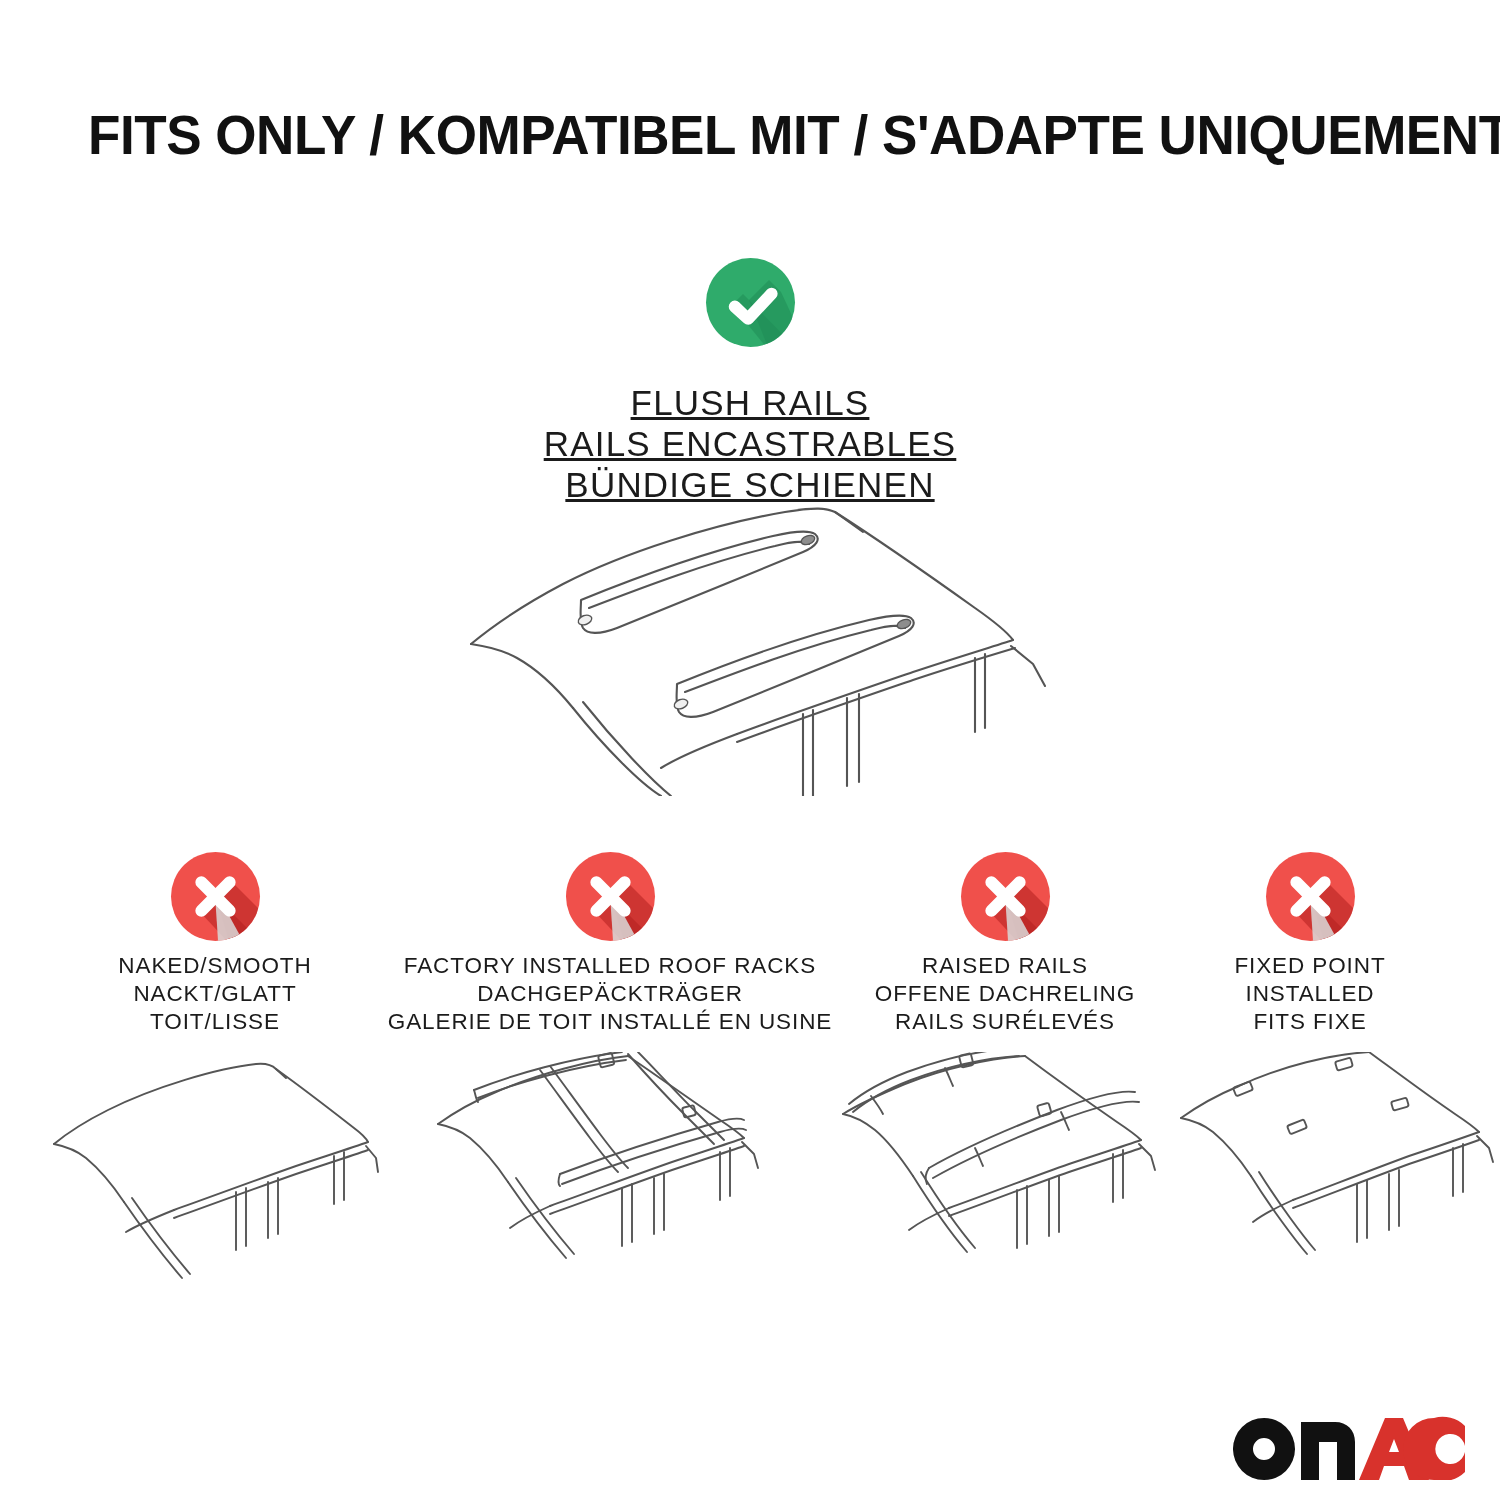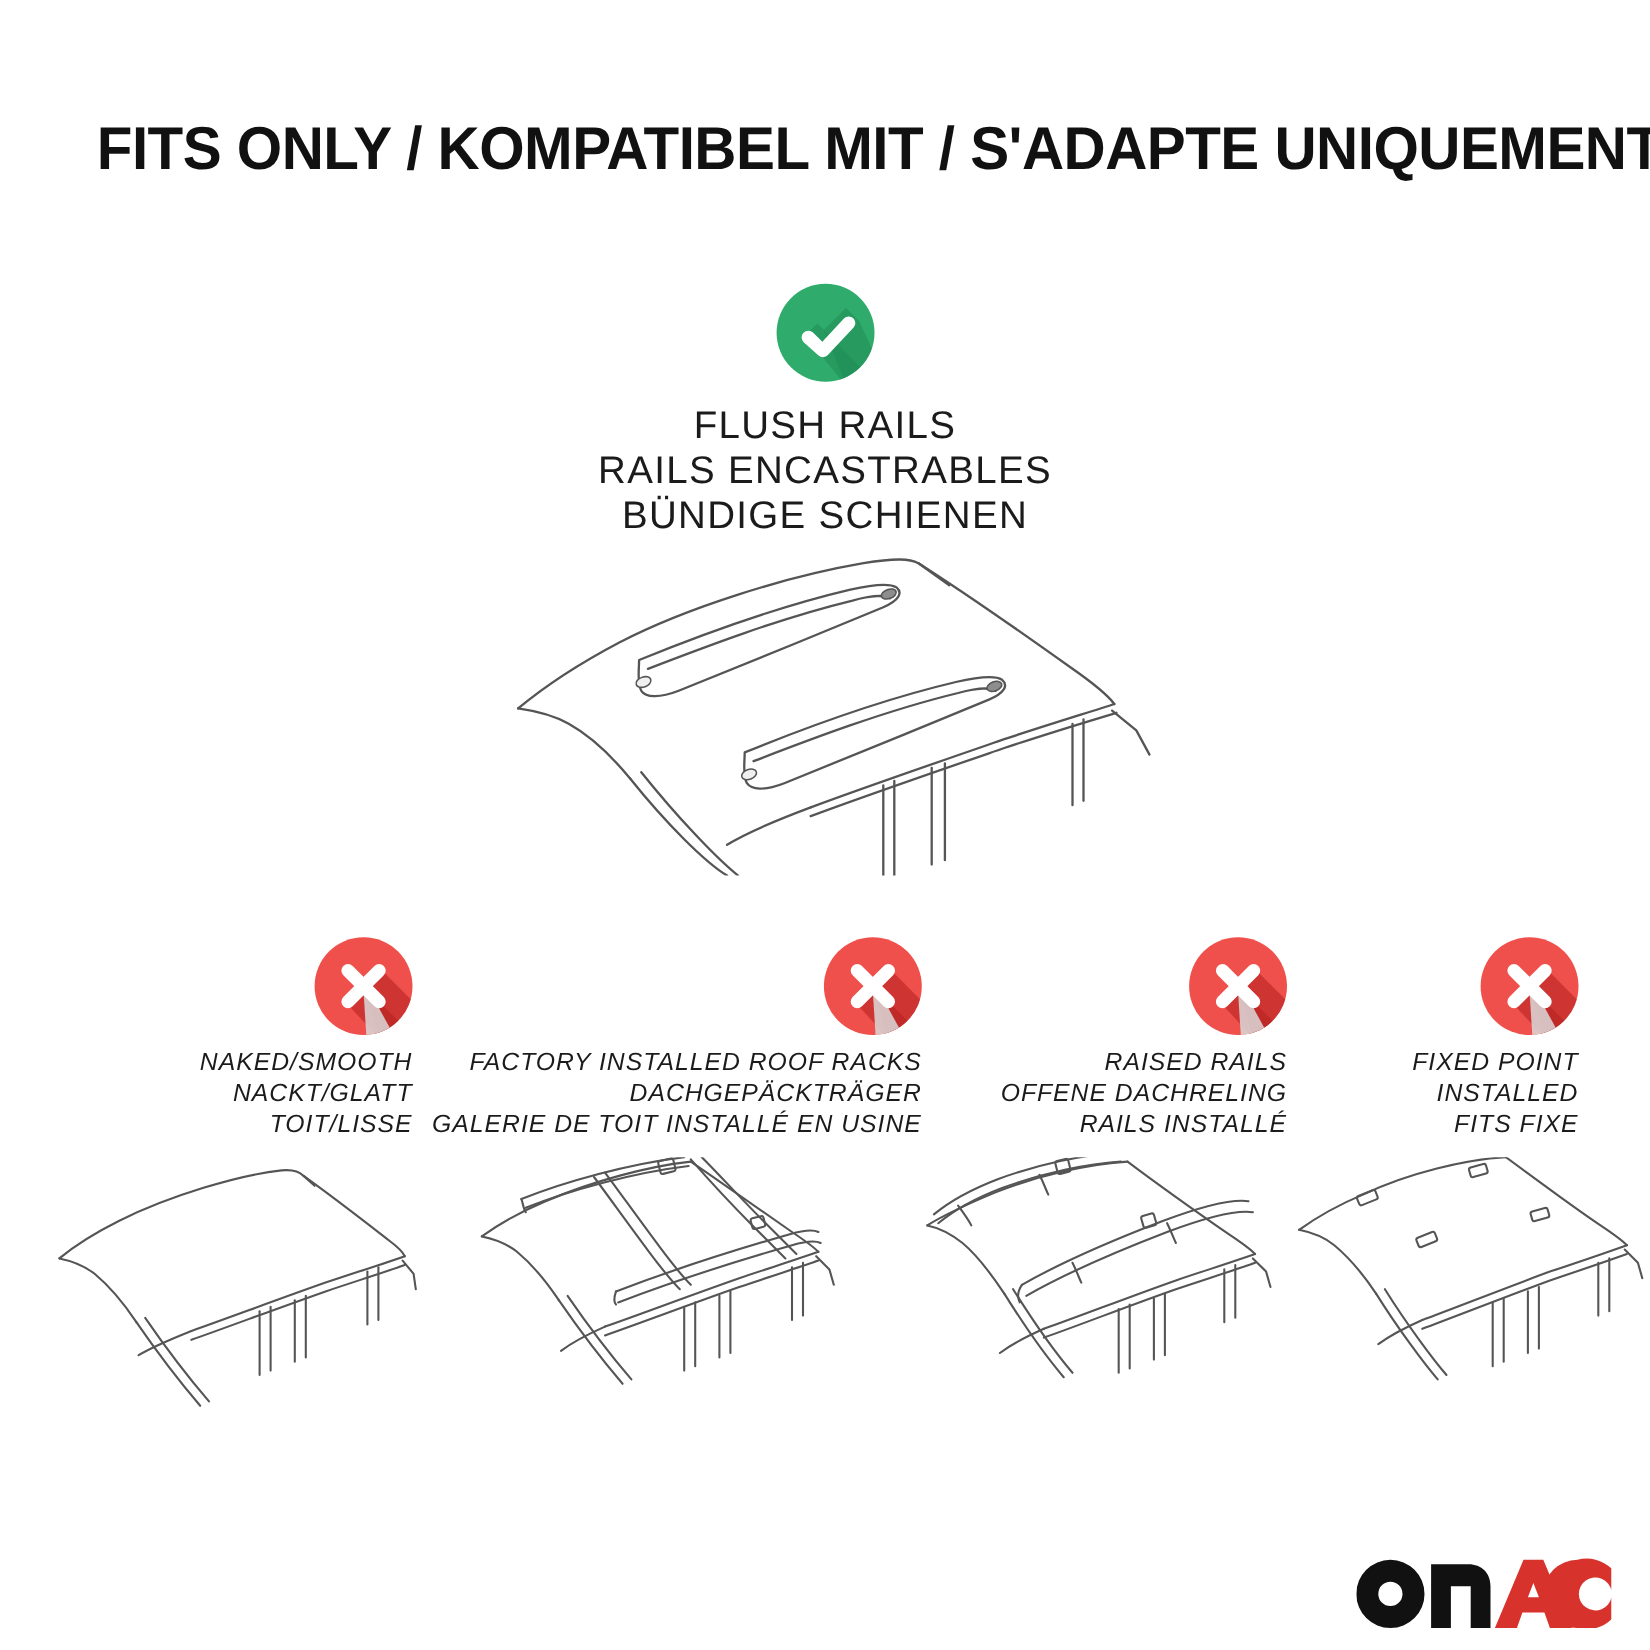--- a/index.html
+++ b/index.html
@@ -52,26 +52,27 @@
   .badge.no  { background: #f0504b; }
 
   
   .badge .longshadow {
     position: absolute;
     inset: 0;
   }
   .badge .longshadow svg { display: block; width: 100%; height: 100%; }
 
   .approved-labels {
-    margin-top: 14px;
+    margin-top: 31px;
     font-size: 35px;
     line-height: 41px;
     letter-spacing: 1.2px;
     font-weight: 400;
     color: #1b1b1b;
+    text-decoration: underline;
   }
 
   
   .main-illustration {
     position: absolute;
     left: 455px;
     top: 496px;
     width: 610px;
     height: 300px;
   }
@@ -81,22 +82,21 @@
   .reject-row {
     position: absolute;
     left: 0;
     top: 852px;
     width: 1500px;
     height: 620px;
   }
   .reject-col {
     position: absolute;
     top: 0;
-    text-align: right;
-    font-style: italic;
+    text-align: center;
   }
   .reject-col .badge-wrap { height: 92px; }
   .reject-labels {
     margin-top: 8px;
     font-size: 22.5px;
     line-height: 28px;
     letter-spacing: 0.9px;
     color: #1b1b1b;
     white-space: nowrap;
   }
@@ -302,21 +302,21 @@
               <rect x="18.5" y="38.5" width="52" height="12" rx="6" transform="rotate(45 44.5 44.5)"></rect>
               <rect x="18.5" y="38.5" width="52" height="12" rx="6" transform="rotate(-45 44.5 44.5)"></rect>
             </g>
           </svg>
         </span>
       </div>
     </div>
     <div class="reject-labels">
       <span class="line">RAISED RAILS</span>
       <span class="line">OFFENE DACHRELING</span>
-      <span class="line">RAILS INSTALLÉ</span>
+      <span class="line">RAILS SURÉLEVÉS</span>
     </div>
     <div class="reject-art">
       <svg viewBox="0 0 360 230" xmlns="http://www.w3.org/2000/svg" fill="none" stroke="#555555" stroke-width="1.9" stroke-linecap="round" stroke-linejoin="round">
 
         <path d="M18 62 C34 52 56 42 80 32 C120 16 166 6 200 4"></path>
         <path d="M200 4 C232 28 266 52 292 70 C304 78 312 84 316 88"></path>
         <path d="M18 62 C28 64 40 70 50 78 C62 88 76 106 88 124"></path>
         <path d="M88 124 C108 156 130 186 142 200"></path>
         <path d="M96 120 C116 152 138 182 150 196"></path>
         <path d="M316 88 C302 93 274 102 244 112 C204 126 158 144 124 156"></path>

